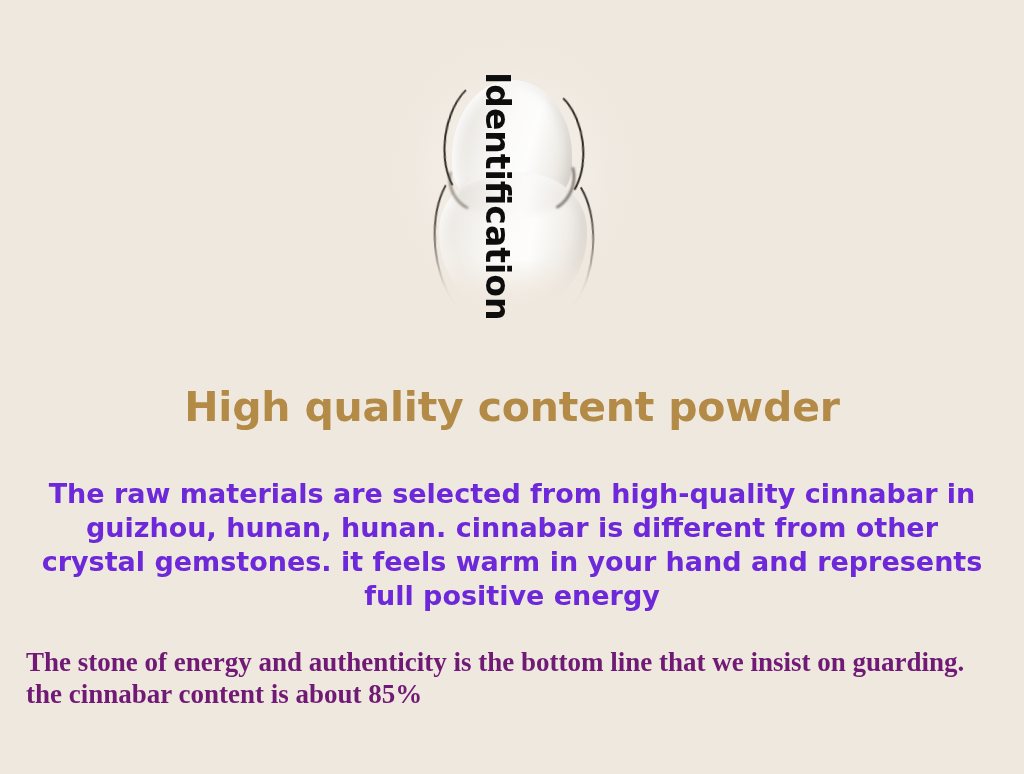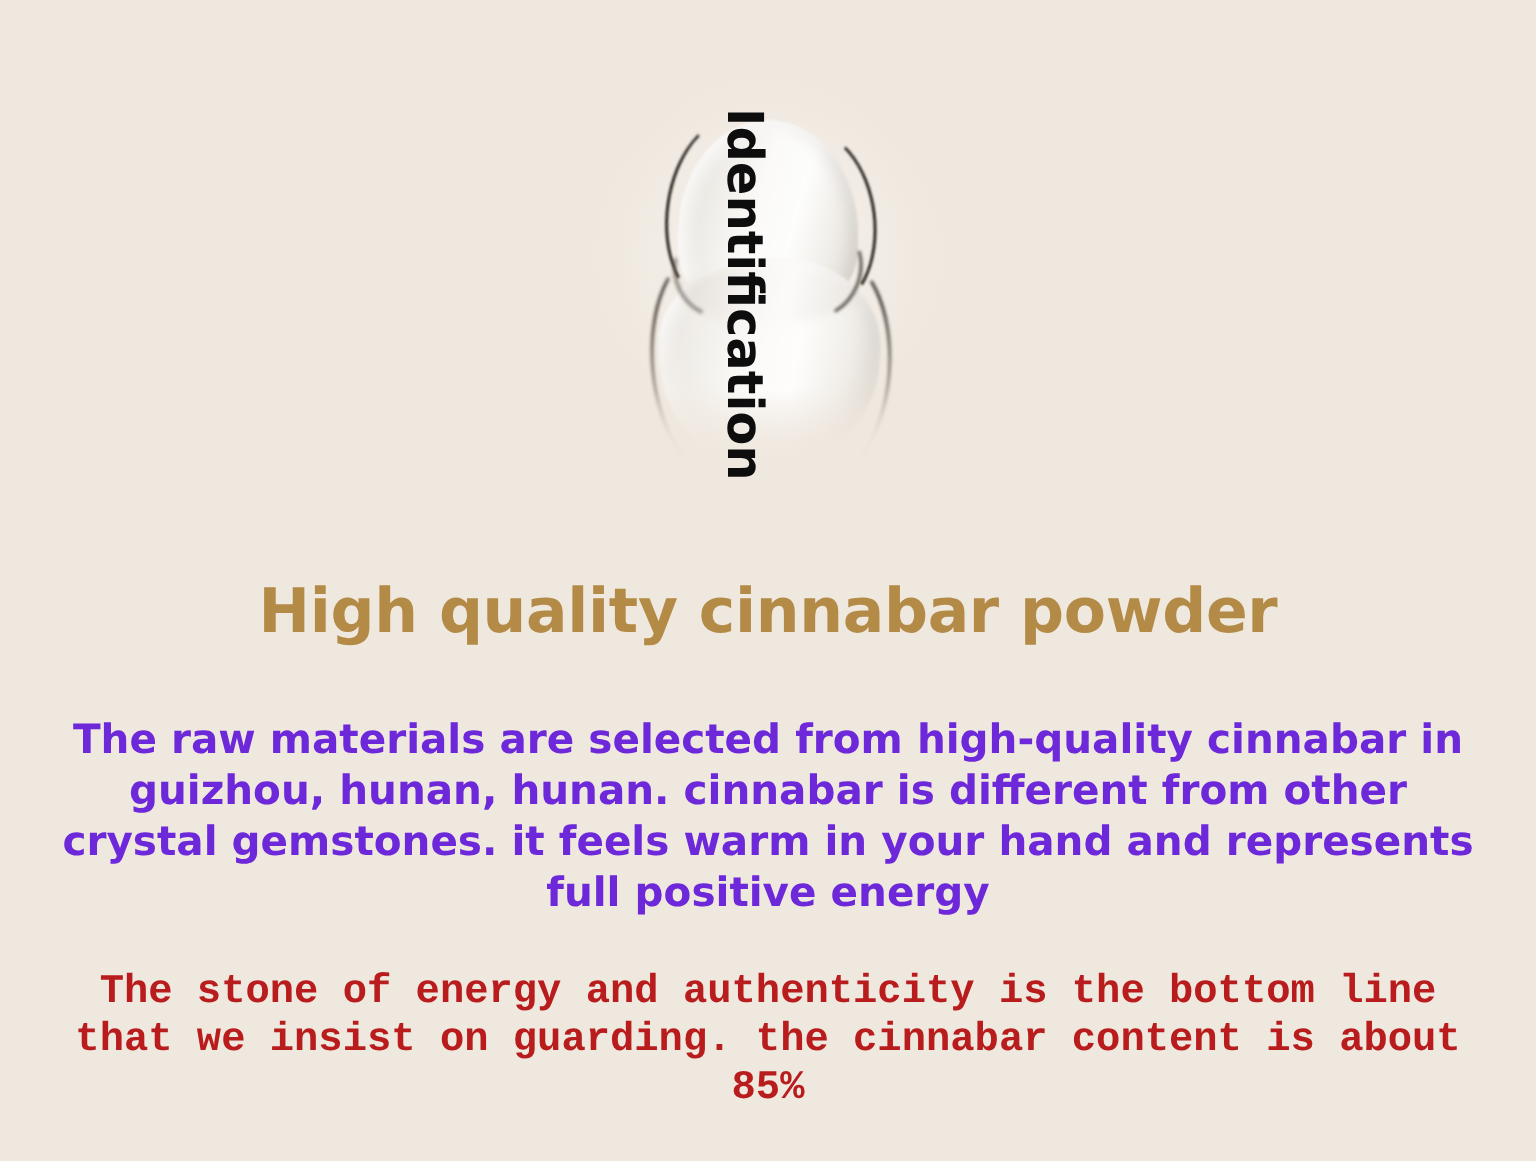--- a/index.html
+++ b/index.html
@@ -202,26 +202,26 @@
     font-size: 27px;
     line-height: 34px;
     color: #6d28d9;
     padding-top: 49px;
     padding-left: 38px;
     padding-right: 38px;
   }
   .tagline {
     margin: 0;
     padding: 0;
-    text-align: center;
-    font-family: Liberation Mono, monospace;
+    text-align: left;
+    font-family: Liberation Serif, serif;
     font-weight: 700;
     font-size: 27px;
     line-height: 32px;
-    color: #b91c1c;
+    color: #701a75;
     padding-top: 33px;
     padding-left: 26px;
     padding-right: 26px;
   }
 </style>
 </head>
 <body>
 
 <div class="page">
 
@@ -237,18 +237,18 @@
         <div class="edge edge-waist-r"></div>
         <div class="edge edge-bl"></div>
         <div class="edge edge-br"></div>
         <div class="gourd-fade"></div>
       </div>
     </div>
     <div class="vertical-label">Identification</div>
   </div>
 
   <div class="content">
-    <h1 class="headline">High quality cinnabar powder</h1>
+    <h1 class="headline">High quality content powder</h1>
     <p class="body-copy">The raw materials are selected from high-quality cinnabar in guizhou, hunan, hunan. cinnabar is different from other crystal gemstones. it feels warm in your hand and represents full positive energy</p>
     <p class="tagline">The stone of energy and authenticity is the bottom line that we insist on guarding. the cinnabar content is about 85%</p>
   </div>
 
 </div>
 
 </body></html>

